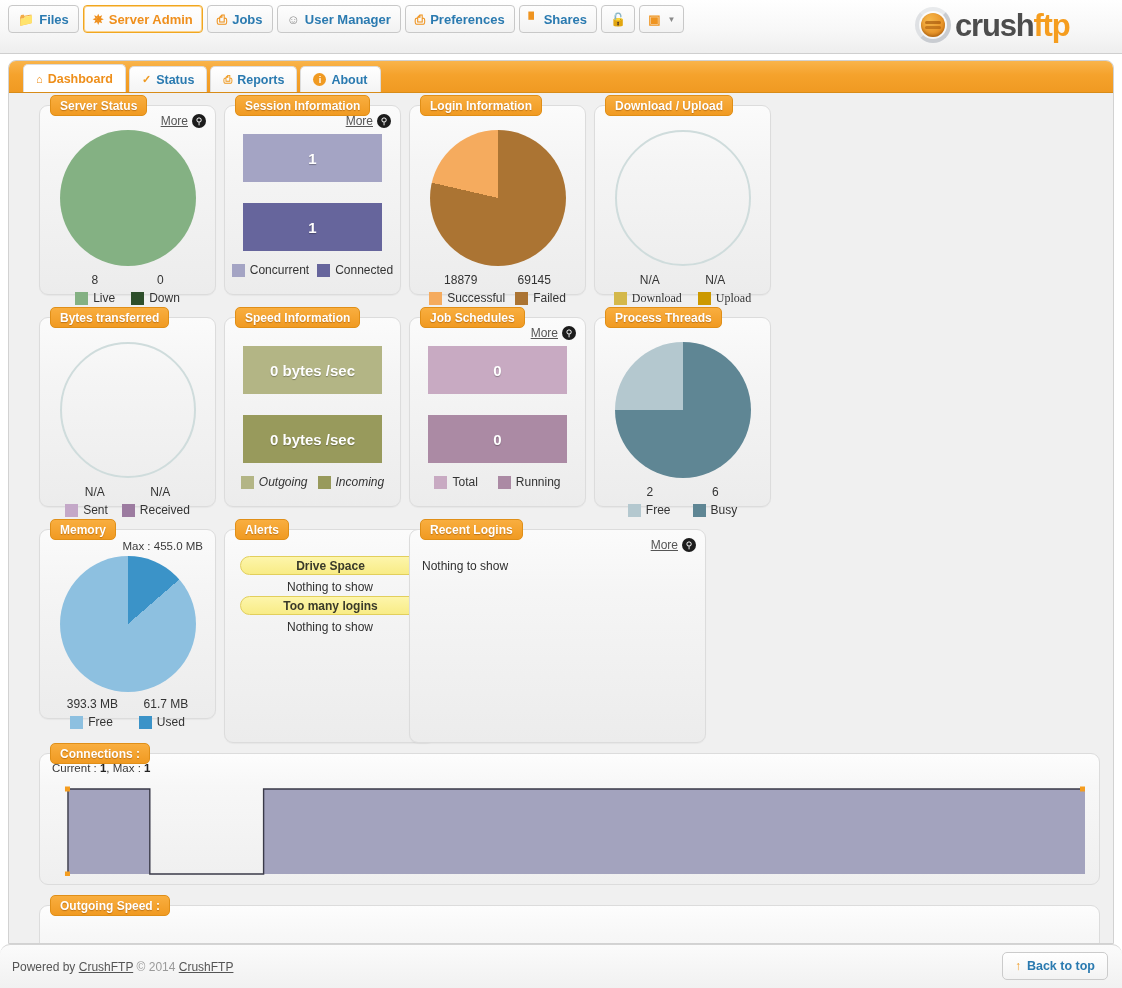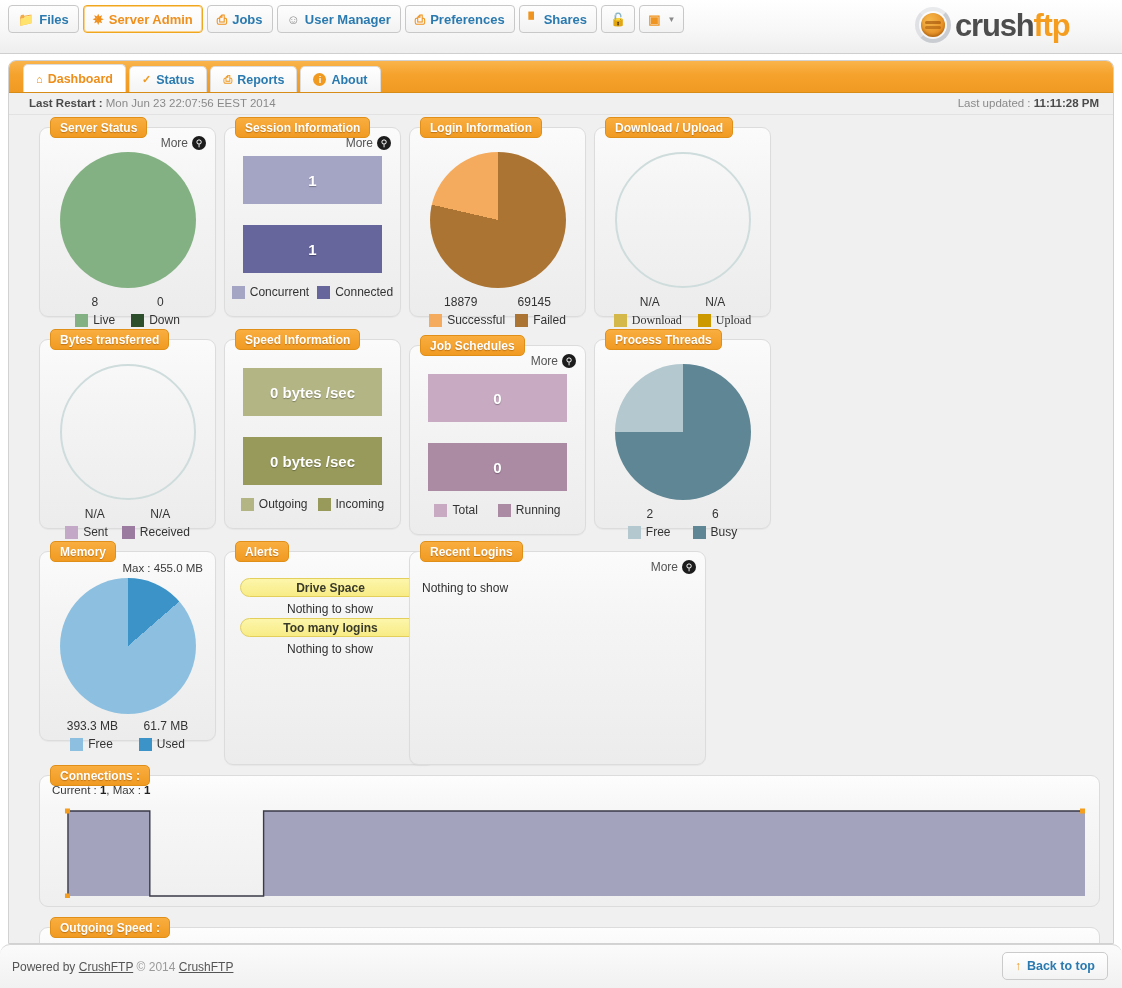--- a/index.html
+++ b/index.html
@@ -158,21 +158,21 @@
     border-radius:5px;
     color:#ffffff; font-weight:bold; font-size:12px;
     text-shadow:0 1px 1px rgba(150,80,0,.55);
     white-space:nowrap;
   }
   .morelink {
     position:absolute; right:9px; top:8px;
     display:flex; align-items:center; gap:4px;
     font-size:12px; color:#555; cursor:pointer;
   }
-  .morelink span.t { }
+  .morelink span.t { text-decoration:underline; }
   .morelink .zoomic {
     width:14px;height:14px;border-radius:50%;
     background:#1c1c1c; color:#fff;
     font-size:9px; display:flex;align-items:center;justify-content:center;
   }
 
   
   .piewrap { position:absolute; left:0; right:0; top:24px; display:flex; justify-content:center; }
   .pie { width:136px; height:136px; border-radius:50%; }
   .pie.empty { border:2px solid #cfdcdc; background:transparent; }
@@ -317,30 +317,20 @@
     <div class="tab">
       <span class="ic">⎙</span>
       <span>Reports</span>
     </div>
     <div class="tab">
       <span class="iinfo">i</span>
       <span>About</span>
     </div>
   </div>
 
-  <div id="subbar">
-    <div class="left">
-      <b>Last Restart :</b>
-      <span>Mon Jun 23 22:07:56 EEST 2014</span>
-    </div>
-    <div class="right">
-      <span>Last updated :</span>
-      <b>11:11:28 PM</b>
-    </div>
-  </div>
 
   <div id="widgets">
 
     <div class="card" style="left:30px; top:12px; width:177px; height:190px;">
       <div class="cardtitle">Server Status</div>
       <div class="morelink">
         <span class="t">More</span>
         <span class="zoomic">⚲</span>
       </div>
       <div class="piewrap">
@@ -450,33 +440,33 @@
     </div>
 
     <div class="card" style="left:215px; top:224px; width:177px; height:190px;padding-left:16px;">
       <div class="cardtitle">Speed Information</div>
       <div class="barbox" style="top:28px; background:#b3b585;">
         <span>0 bytes /sec</span>
       </div>
       <div class="barbox" style="top:97px; background:#989a5c;">
         <span>0 bytes /sec</span>
       </div>
-      <div class="legend" style="top:157px; gap:10px;">
+      <div class="legend" style="top:157px; gap:10px;font-style:italic;">
         <span class="li">
           <i class="sw" style="background:#b3b585;"></i>
           <span>Outgoing</span>
         </span>
         <span class="li">
           <i class="sw" style="background:#989a5c;"></i>
           <span>Incoming</span>
         </span>
       </div>
     </div>
 
-    <div class="card" style="left:400px; top:224px; width:177px; height:190px;margin-top:6px;">
+    <div class="card" style="left:400px; top:224px; width:177px; height:190px;">
       <div class="cardtitle">Job Schedules</div>
       <div class="morelink">
         <span class="t">More</span>
         <span class="zoomic">⚲</span>
       </div>
       <div class="barbox" style="top:28px; background:#c8aac2;">
         <span>0</span>
       </div>
       <div class="barbox" style="top:97px; background:#ab8aa4;">
         <span>0</span>

